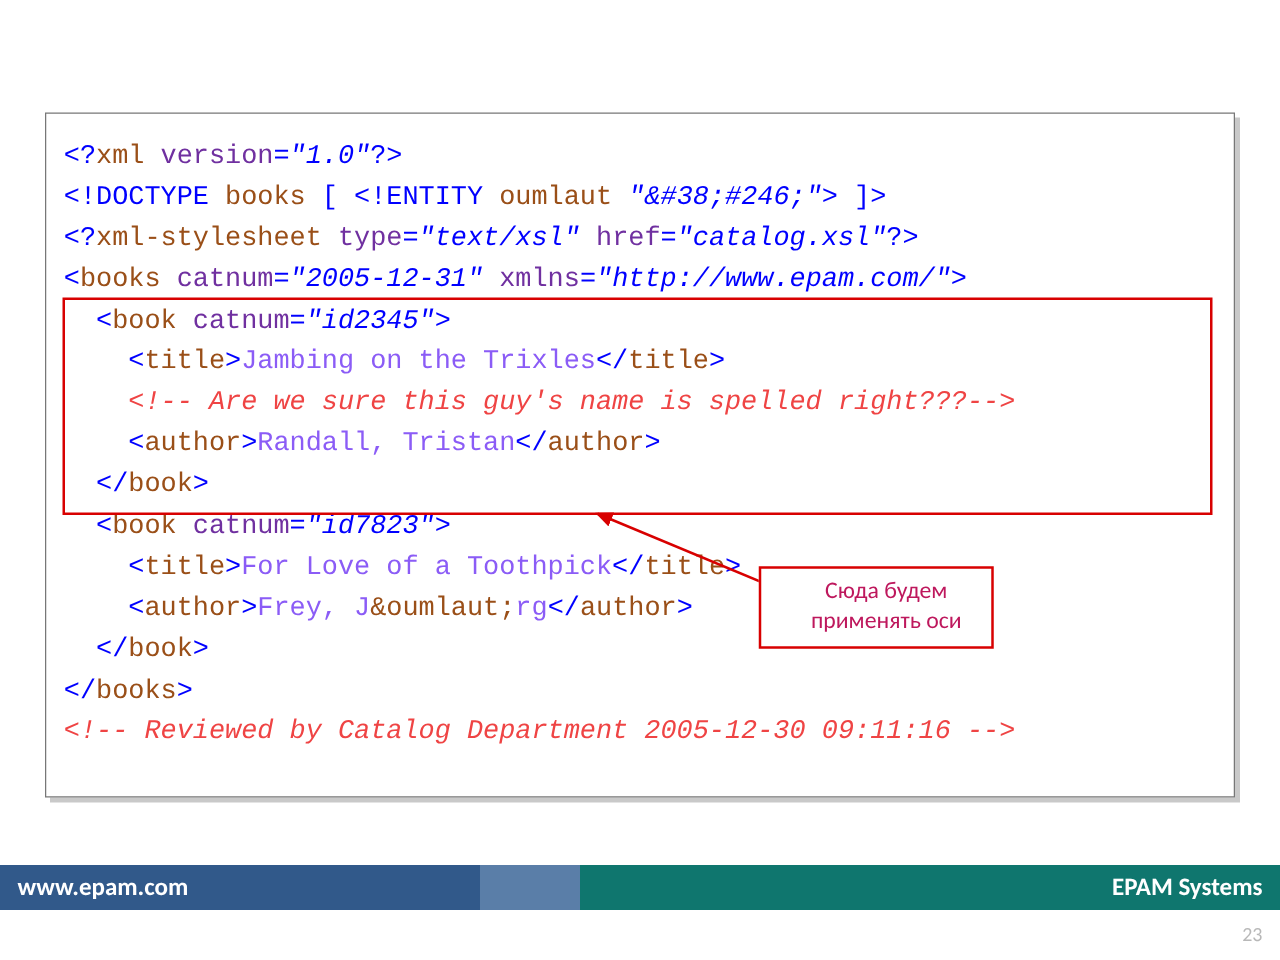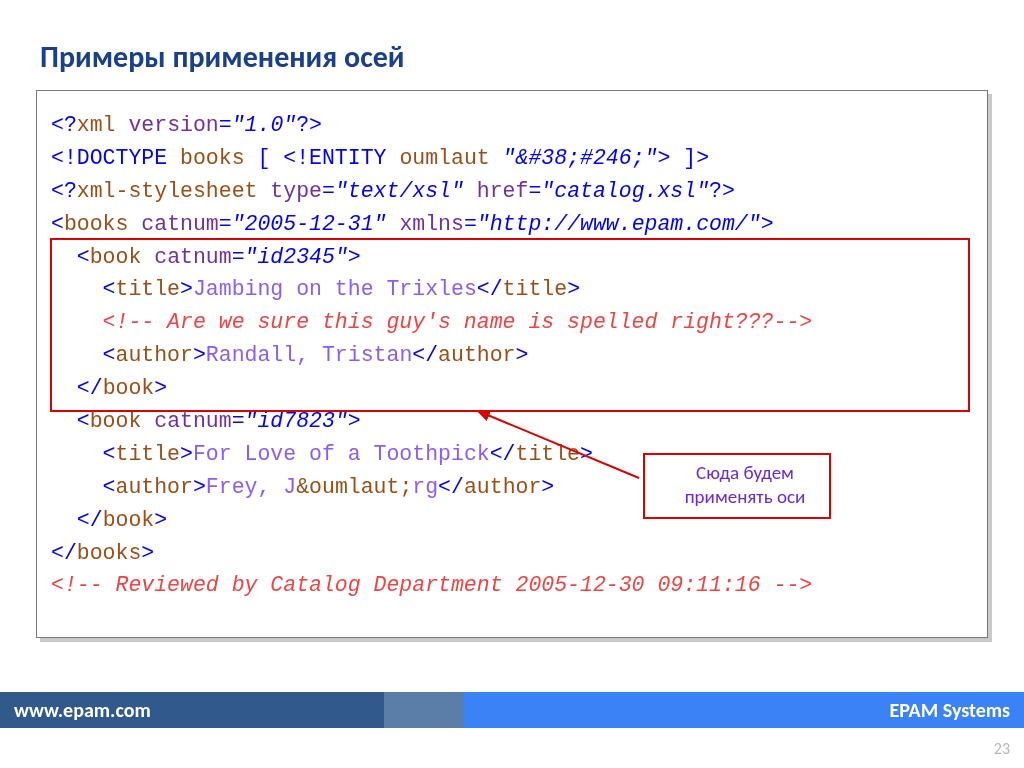--- a/index.html
+++ b/index.html
@@ -67,26 +67,25 @@
     position: absolute;
     border: 2px solid #d80000;
     pointer-events: none;
   }
 
   .callout-box {
     position: absolute;
     border: 2px solid #d80000;
     background: #ffffff;
     font-size: 19px;
-    color: #6d28d9;
+    color: #be185d;
     text-align: center;
     padding: 6px 12px 8px 28px;
     line-height: 1.25;
     box-sizing: border-box;
-    margin-left: 36px;
   }
 
   .arrow-svg {
     position: absolute;
     overflow: visible;
     pointer-events: none;
   }
 
   .footer-bar {
     position: absolute;
@@ -106,21 +105,21 @@
     align-items: center;
     padding-left: 14px;
     box-sizing: border-box;
   }
   .footer-mid {
     width: 80px;
     background: #5a7ea8;
   }
   .footer-right {
     flex: 1;
-    background: #3b82f6;
+    background: #0f766e;
     color: #ffffff;
     font-size: 20px;
     font-weight: 700;
     display: flex;
     align-items: center;
     justify-content: flex-end;
     padding-right: 14px;
     box-sizing: border-box;
   }
   .page-number {
@@ -129,21 +128,20 @@
     bottom: 10px;
     color: #b8b8b8;
     font-size: 16px;
   }
 </style>
 </head>
 <body>
 
 <div class="slide">
 
-  <div class="title">Примеры применения осей</div>
 
   <div class="code-outer">
     <div class="code-shadow"></div>
     <div class="code-box">
 <div class="code"><span class="c-blue">&lt;?</span><span class="c-brown">xml</span> <span class="c-purple">version</span><span class="c-blue">=</span><span class="c-blue italic">"1.0"</span><span class="c-blue">?&gt;</span>
 <span class="c-blue">&lt;!DOCTYPE </span><span class="c-brown">books</span><span class="c-blue"> [ &lt;!ENTITY </span><span class="c-brown">oumlaut</span><span class="c-blue"> </span><span class="c-blue italic">"&amp;#38;#246;"</span><span class="c-blue">&gt; ]&gt;</span>
 <span class="c-blue">&lt;?</span><span class="c-brown">xml-stylesheet</span> <span class="c-purple">type</span><span class="c-blue">=</span><span class="c-blue italic">"text/xsl"</span> <span class="c-purple">href</span><span class="c-blue">=</span><span class="c-blue italic">"catalog.xsl"</span><span class="c-blue">?&gt;</span>
 <span class="c-blue">&lt;</span><span class="c-brown">books</span> <span class="c-purple">catnum</span><span class="c-blue">=</span><span class="c-blue italic">"2005-12-31"</span> <span class="c-purple">xmlns</span><span class="c-blue">=</span><span class="c-blue italic">"http://www.epam.com/"</span><span class="c-blue">&gt;</span>
   <span class="c-blue">&lt;</span><span class="c-brown">book</span> <span class="c-purple">catnum</span><span class="c-blue">=</span><span class="c-blue italic">"id2345"</span><span class="c-blue">&gt;</span>
     <span class="c-blue">&lt;</span><span class="c-brown">title</span><span class="c-blue">&gt;</span><span class="c-dgrey">Jambing on the Trixles</span><span class="c-blue">&lt;/</span><span class="c-brown">title</span><span class="c-blue">&gt;</span>

